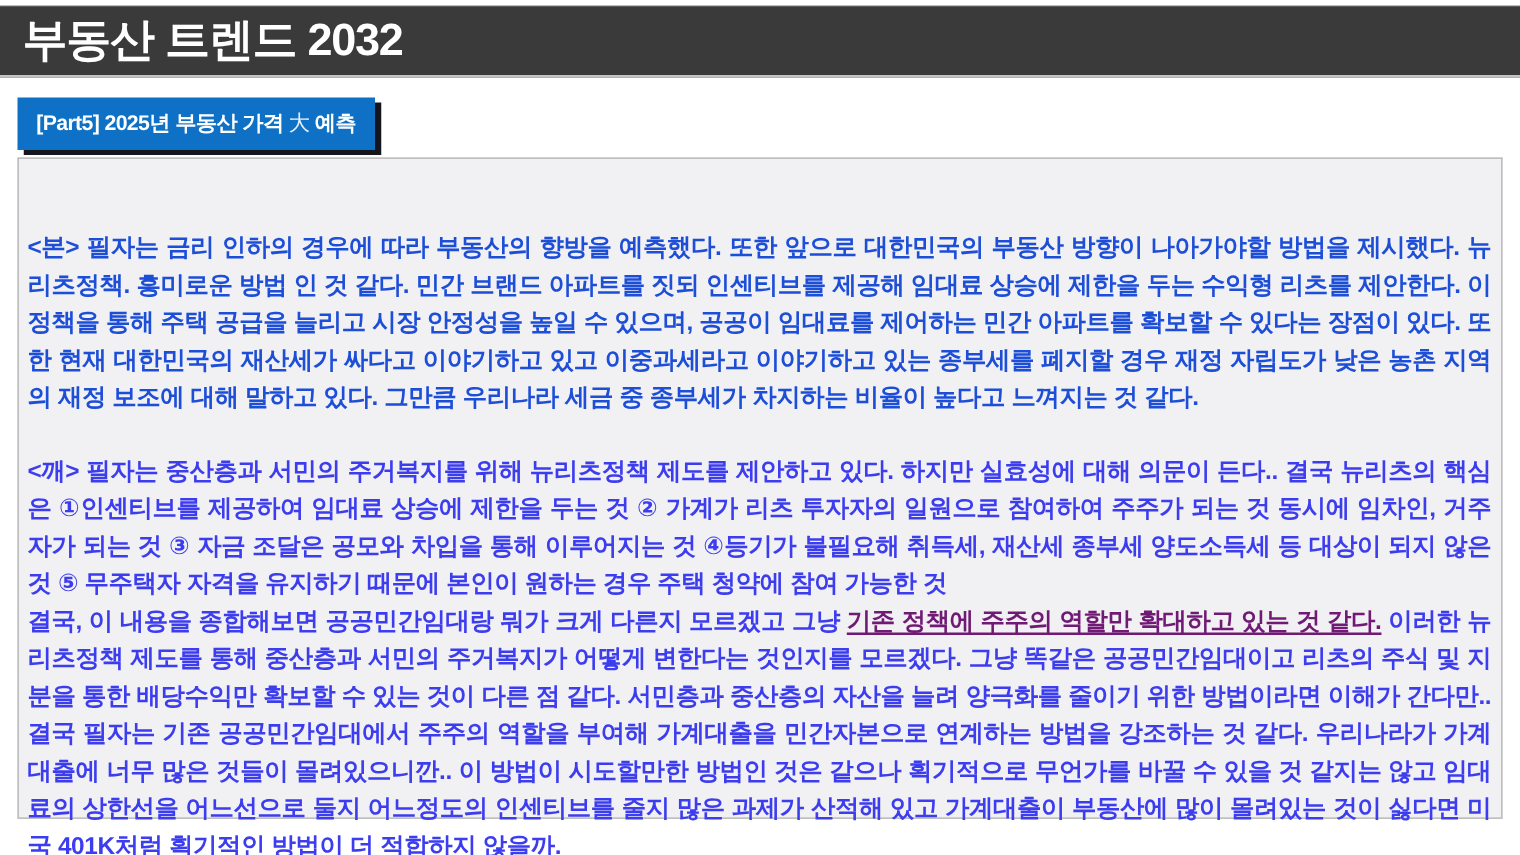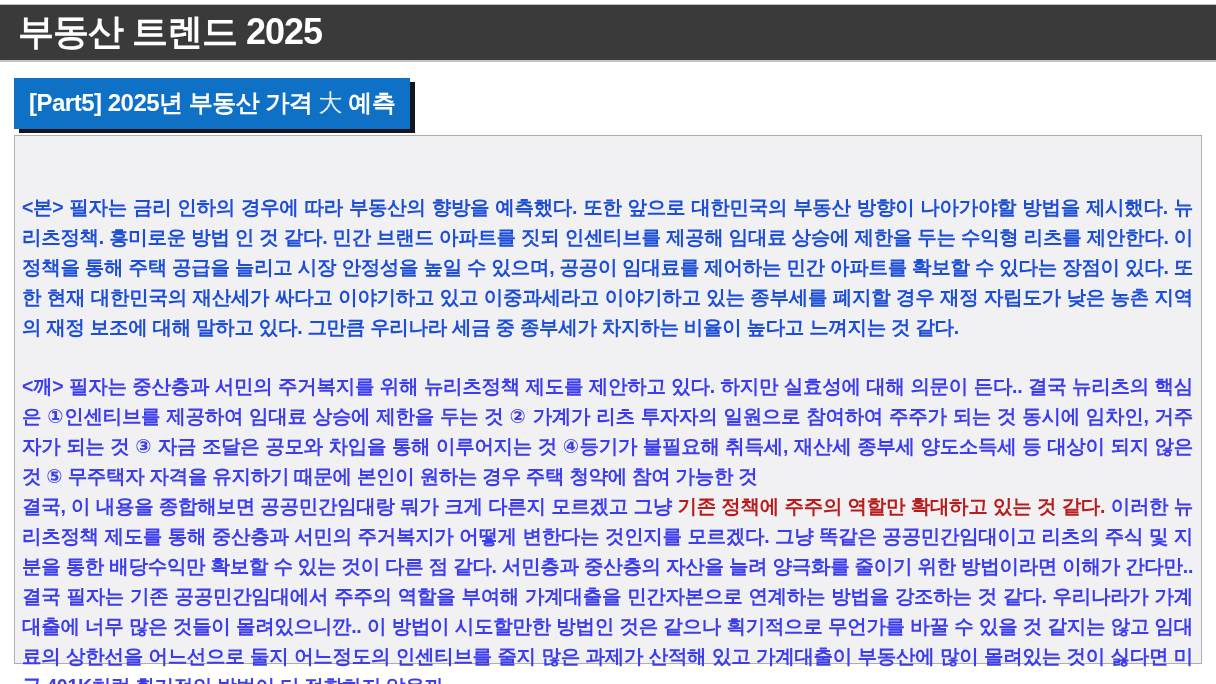--- a/index.html
+++ b/index.html
@@ -25,21 +25,21 @@
     color: #ffffff;
     font-size: 36px;
     font-weight: 800;
     letter-spacing: -1px;
   }
   .section-badge {
     display: inline-block;
     margin: 16px 0 0 14px;
     background: #0e71c5;
     color: #ffffff;
-    font-size: 24px;
+    font-size: 17px;
     font-weight: 800;
     padding: 9px 15px 10px 15px;
     box-shadow: 5px 4px 0 0 #15151e;
     letter-spacing: -0.5px;
   }
   .section-badge .dae {
     font-weight: 400;
     color: #e6eef9;
   }
   .content-panel {
@@ -54,32 +54,33 @@
     margin: 0 0 29px 0;
     font-size: 19.5px;
     line-height: 30px;
     font-weight: 700;
     letter-spacing: -0.3px;
     text-align: justify;
   }
   .text-dark { color: #1d4ed8; }
   .text-blue { color: #3d3df0; }
   .red-underline {
-    color: #b91c1c;
+    color: #701a75;
+    text-decoration: underline;
     text-decoration-thickness: 2px;
     text-underline-offset: 3px;
   }
 </style>
 </head>
 <body>
 
 
 
 <div class="top-banner">
-  <span class="title">부동산 트렌드 2025</span>
+  <span class="title">부동산 트렌드 2032</span>
 </div>
 
 <div class="section-badge"><span>[Part5] 2025년 부동산 가격 </span><span class="dae">大</span><span> 예측</span></div>
 
 <div class="content-panel">
 
   <p class="text-dark">&lt;본&gt; 필자는 금리 인하의 경우에 따라 부동산의 향방을 예측했다. 또한 앞으로 대한민국의 부동산 방향이 나아가야할 방법을 제시했다. 뉴리츠정책. 흥미로운 방법 인 것 같다. 민간 브랜드 아파트를 짓되 인센티브를 제공해 임대료 상승에 제한을 두는 수익형 리츠를 제안한다. 이 정책을 통해 주택 공급을 늘리고 시장 안정성을 높일 수 있으며, 공공이 임대료를 제어하는 민간 아파트를 확보할 수 있다는 장점이 있다. 또한 현재 대한민국의 재산세가 싸다고 이야기하고 있고 이중과세라고 이야기하고 있는 종부세를 폐지할 경우 재정 자립도가 낮은 농촌 지역의 재정 보조에 대해 말하고 있다. 그만큼 우리나라 세금 중 종부세가 차지하는 비율이 높다고 느껴지는 것 같다.</p>
 
   <p class="text-blue"><span>&lt;깨&gt; 필자는 중산층과 서민의 주거복지를 위해 뉴리츠정책 제도를 제안하고 있다. 하지만 실효성에 대해 의문이 든다.. 결국 뉴리츠의 핵심은 ①인센티브를 제공하여 임대료 상승에 제한을 두는 것 ② 가계가 리츠 투자자의 일원으로 참여하여 주주가 되는 것 동시에 임차인, 거주자가 되는 것 ③ 자금 조달은 공모와 차입을 통해 이루어지는 것 ④등기가 불필요해 취득세, 재산세 종부세 양도소득세 등 대상이 되지 않은 것 ⑤ 무주택자 자격을 유지하기 때문에 본인이 원하는 경우 주택 청약에 참여 가능한 것</span><br><span>결국, 이 내용을 종합해보면 공공민간임대랑 뭐가 크게 다른지 모르겠고 그냥 </span><span class="red-underline">기존 정책에 주주의 역할만 확대하고 있는 것 같다.</span><span> 이러한 뉴리츠정책 제도를 통해 중산층과 서민의 주거복지가 어떻게 변한다는 것인지를 모르겠다. 그냥 똑같은 공공민간임대이고 리츠의 주식 및 지분을 통한 배당수익만 확보할 수 있는 것이 다른 점 같다. 서민층과 중산층의 자산을 늘려 양극화를 줄이기 위한 방법이라면 이해가 간다만.. 결국 필자는 기존 공공민간임대에서 주주의 역할을 부여해 가계대출을 민간자본으로 연계하는 방법을 강조하는 것 같다. 우리나라가 가계대출에 너무 많은 것들이 몰려있으니깐.. 이 방법이 시도할만한 방법인 것은 같으나 획기적으로 무언가를 바꿀 수 있을 것 같지는 않고 임대료의 상한선을 어느선으로 둘지 어느정도의 인센티브를 줄지 많은 과제가 산적해 있고 가계대출이 부동산에 많이 몰려있는 것이 싫다면 미국 401K처럼 획기적인 방법이 더 적합하지 않을까.</span></p>
 

